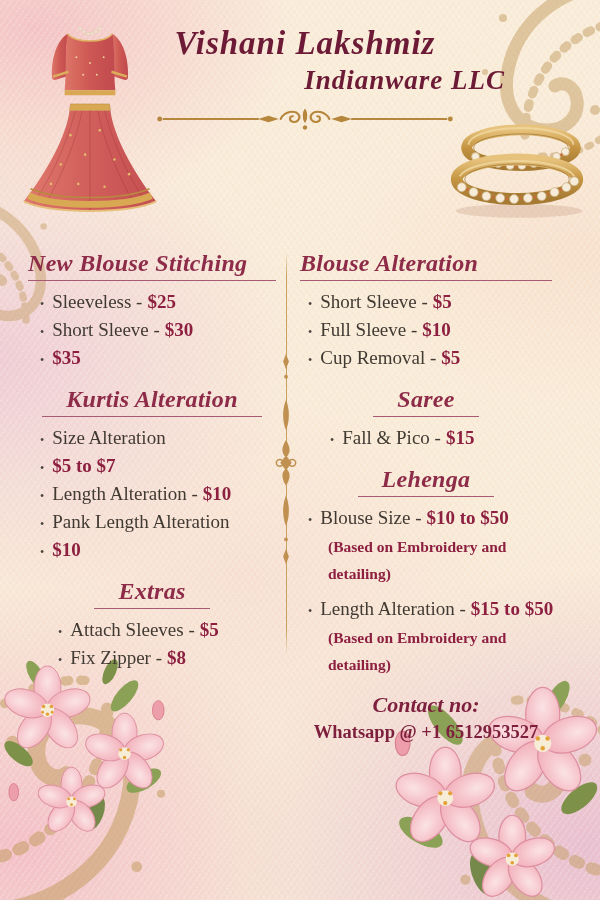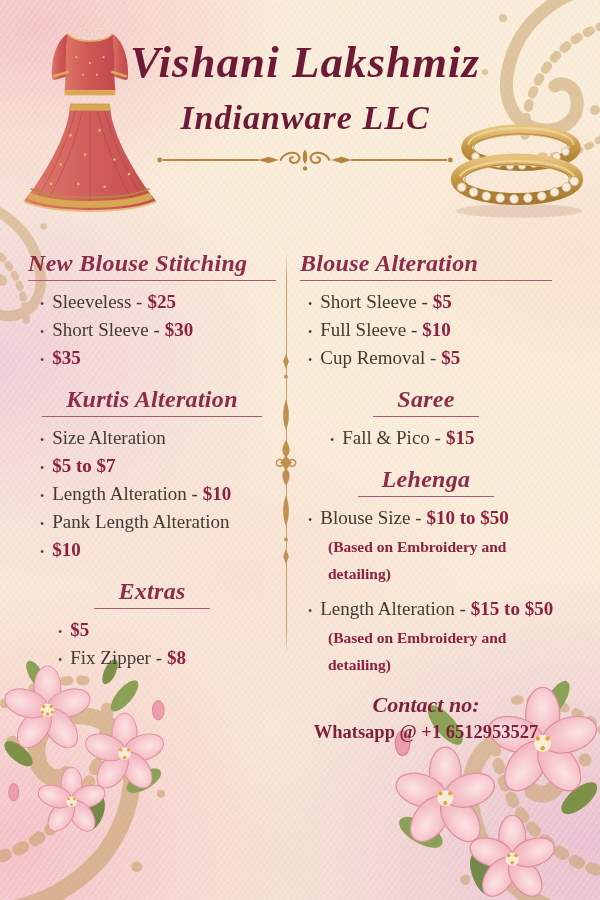--- a/index.html
+++ b/index.html
@@ -20,26 +20,26 @@
     background:
       repeating-linear-gradient(125deg, rgba(255,255,255,.20) 0 1px, transparent 1px 5px),
       repeating-linear-gradient(55deg, rgba(213,160,128,.07) 0 1px, transparent 1px 5px);
   }
   .decor{position:absolute; pointer-events:none;}
   .z1{z-index:1}.z2{z-index:2}
 
   
   .header{position:absolute; left:105px; top:26px; width:400px; text-align:center; z-index:3;}
   .title{
-    font-style:italic; font-weight:700; font-size:45px; line-height:1.05;
-    color:#6c1a35; letter-spacing:1px; margin:13px;
+    font-style:italic; font-weight:700; font-size:33px; line-height:1.05;
+    color:#6c1a35; letter-spacing:1px; margin:0;
   }
   .subtitle{
-    font-style:italic; font-weight:700; font-size:34px; color:#6c1a35;
-    letter-spacing:1px; margin:4px 0 0 0;
+    font-style:italic; font-weight:700; font-size:27px; color:#6c1a35;
+    letter-spacing:1px; margin:4px 0 0 0;text-align:right;
   }
   .title-divider{margin-top:6px;}
 
   
   .menu{position:absolute; left:28px; top:250px; width:524px; height:420px; z-index:3; display:flex;}
   .col-left{width:248px;}
   .col-right{width:252px; margin-left:24px;}
   .v-divider{
     position:absolute; left:258px; top:2px; height:402px; width:1px;
     background:linear-gradient(180deg, rgba(201,160,95,0) 0%, #c9a05f 6%, #c9a05f 94%, rgba(201,160,95,0) 100%);
@@ -441,20 +441,21 @@
         </div>
       </div>
 
       <div class="sec centered">
         <div class="sec-head-wrap">
           <span class="sec-heading">Extras</span>
         </div>
         <div class="rows indented">
           <div class="row">
             <span class="bullet">•</span>
+            <span class="iname">Attach Sleeves -</span>
             <span class="iprice">$5</span>
           </div>
           <div class="row">
             <span class="bullet">•</span>
             <span class="iname">Fix Zipper -</span>
             <span class="iprice">$8</span>
           </div>
         </div>
       </div>
     </div>

